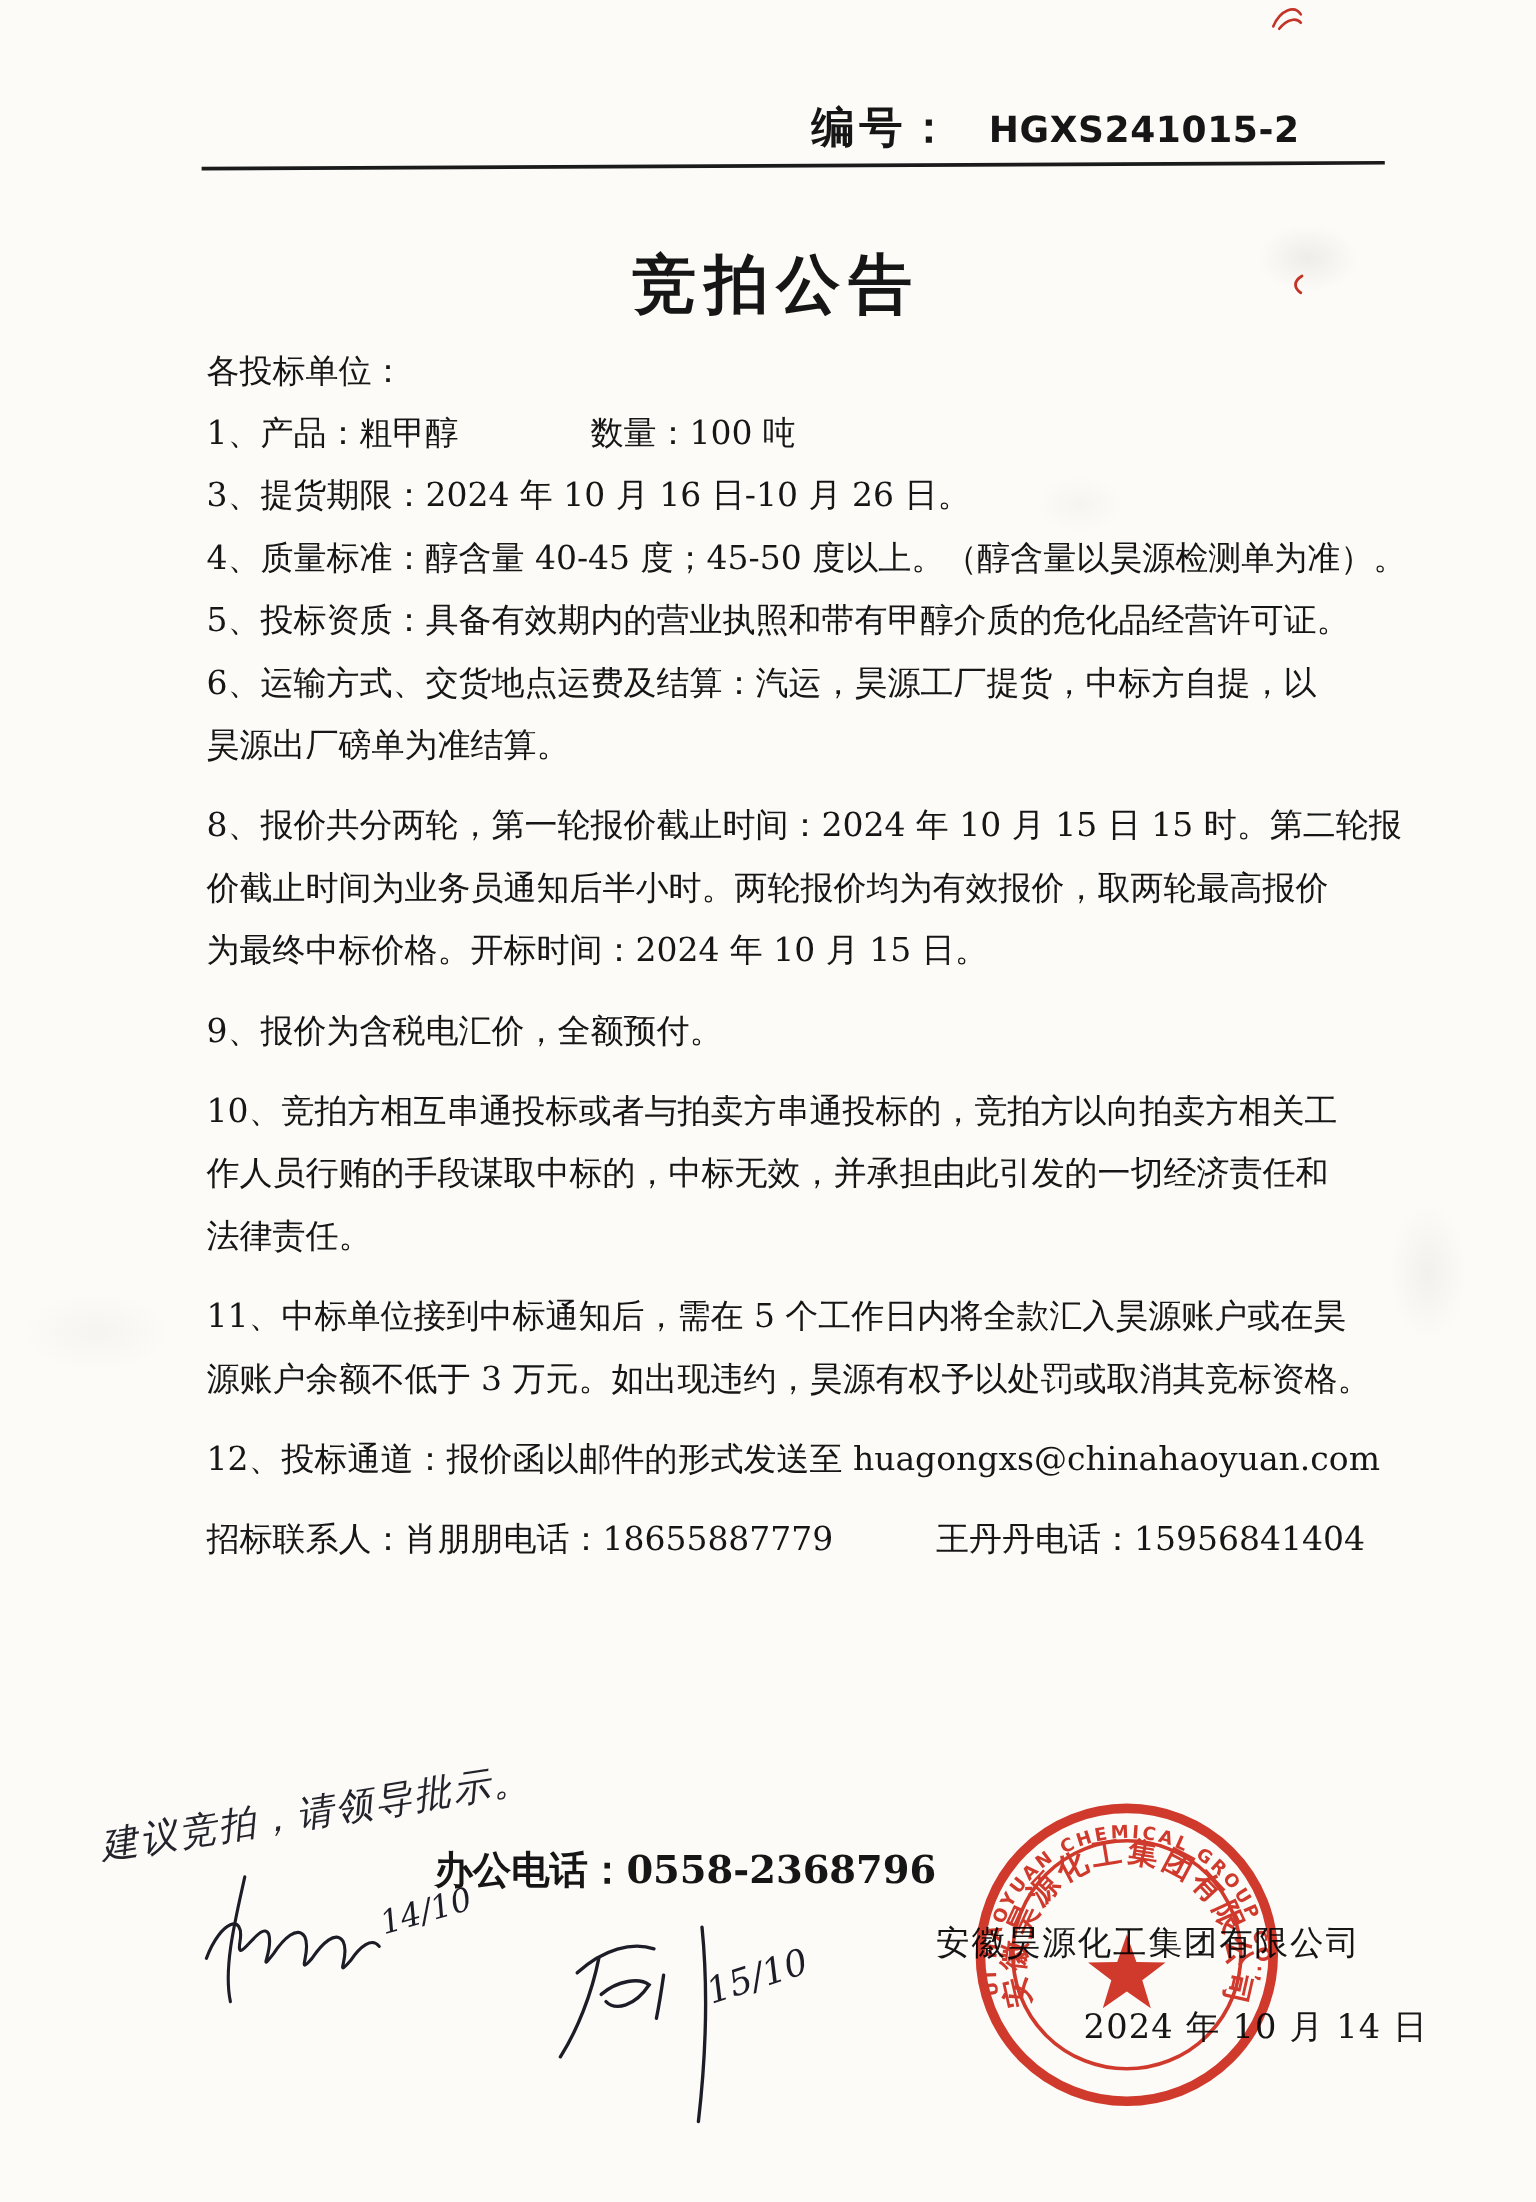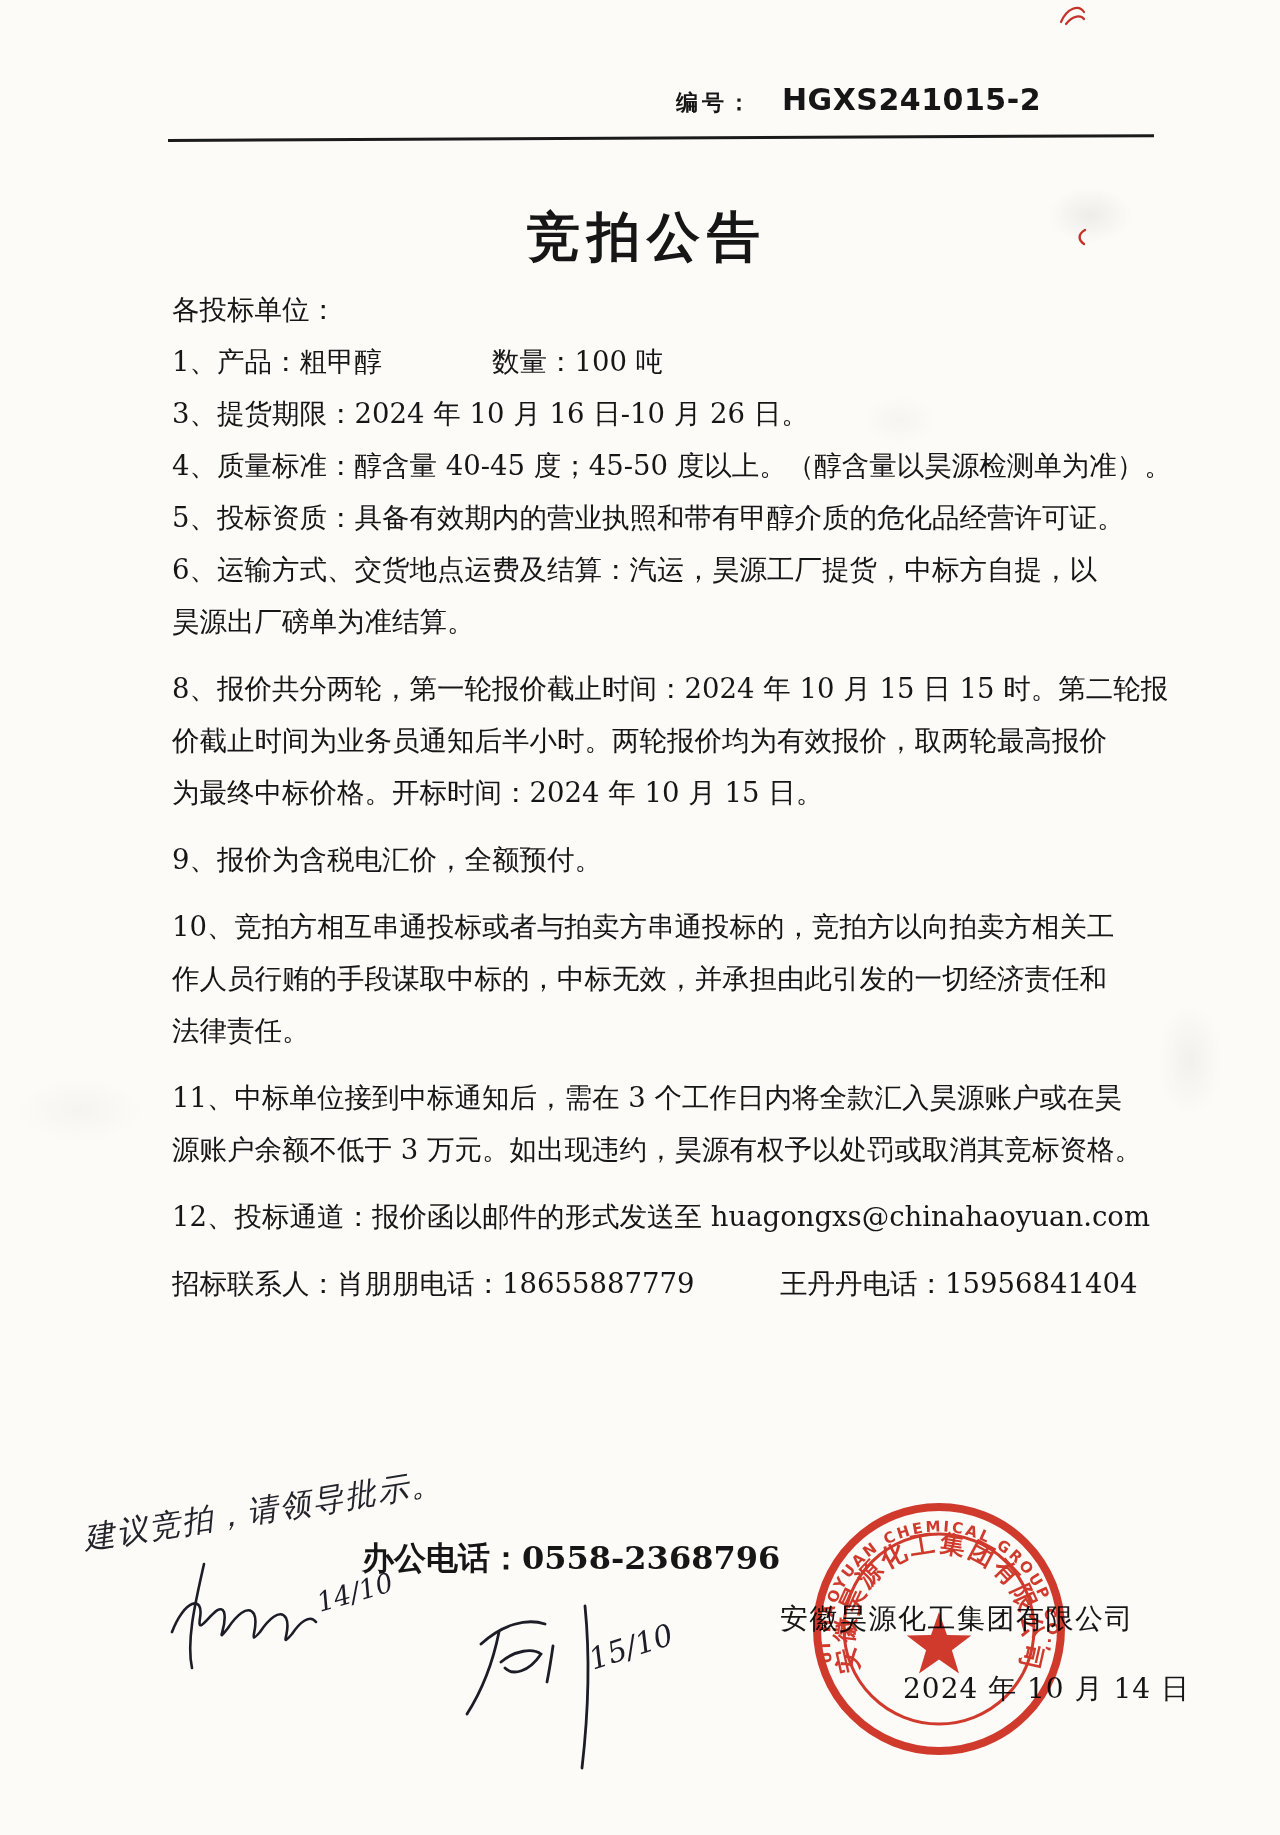--- a/index.html
+++ b/index.html
@@ -11,21 +11,21 @@
   
   .page::before{
     content:"";position:absolute;inset:0;pointer-events:none;
     background:
       radial-gradient(60px 40px at 1090px 215px, rgba(110,110,110,.10), transparent 70%),
       radial-gradient(46px 80px at 1190px 1060px, rgba(120,120,120,.08), transparent 70%),
       radial-gradient(90px 46px at 80px 1110px, rgba(120,120,120,.05), transparent 70%),
       radial-gradient(50px 34px at 900px 420px, rgba(120,120,120,.05), transparent 70%);
   }
   .ref{position:absolute;top:82px;left:676px;display:flex;align-items:baseline;gap:28px;}
-  .ref-label{font-size:22px;font-weight:bold;letter-spacing:4px;}
+  .ref-label{font-size:36px;font-weight:bold;letter-spacing:4px;}
   .ref-num{font-size:30px;font-weight:bold;font-family:"DejaVu Sans","Liberation Sans",sans-serif;letter-spacing:.5px;}
   .rule{position:absolute;left:168px;top:139px;width:986px;height:3px;background:#1b1b1b;
         transform:rotate(-0.28deg);transform-origin:left center;}
   .title{position:absolute;top:202px;left:172px;width:950px;text-align:center;
          font-size:53px;font-weight:bold;letter-spacing:7px;}
   .content{position:absolute;top:283px;left:172px;width:950px;font-size:27.5px;font-weight:500;}
   .line{line-height:52px;white-space:nowrap;}
   .intro{text-indent:2em;}
   .blk.spaced{margin-top:15px;}
   .contact-row{position:relative;margin-top:15px;line-height:52px;white-space:nowrap;}
@@ -87,21 +87,21 @@
         </div>
         <div class="blk spaced">
           <div class="line">9、报价为含税电汇价，全额预付。</div>
         </div>
         <div class="blk spaced">
           <div class="line">10、竞拍方相互串通投标或者与拍卖方串通投标的，竞拍方以向拍卖方相关工</div>
           <div class="line">作人员行贿的手段谋取中标的，中标无效，并承担由此引发的一切经济责任和</div>
           <div class="line">法律责任。</div>
         </div>
         <div class="blk spaced">
-          <div class="line">11、中标单位接到中标通知后，需在 3 个工作日内将全款汇入昊源账户或在昊</div>
+          <div class="line">11、中标单位接到中标通知后，需在 5 个工作日内将全款汇入昊源账户或在昊</div>
           <div class="line">源账户余额不低于 3 万元。如出现违约，昊源有权予以处罚或取消其竞标资格。</div>
         </div>
         <div class="blk spaced">
           <div class="line">12、投标通道：报价函以邮件的形式发送至 huagongxs@chinahaoyuan.com</div>
         </div>
       </div>
 
     <div class="contact-row">
       <span>招标联系人：</span><span>肖朋朋</span><span class="gapL">电话：</span><span>18655887779</span>
       <span class="contact-right"><span>王丹丹</span><span class="gapL">电话：</span><span>15956841404</span></span>

